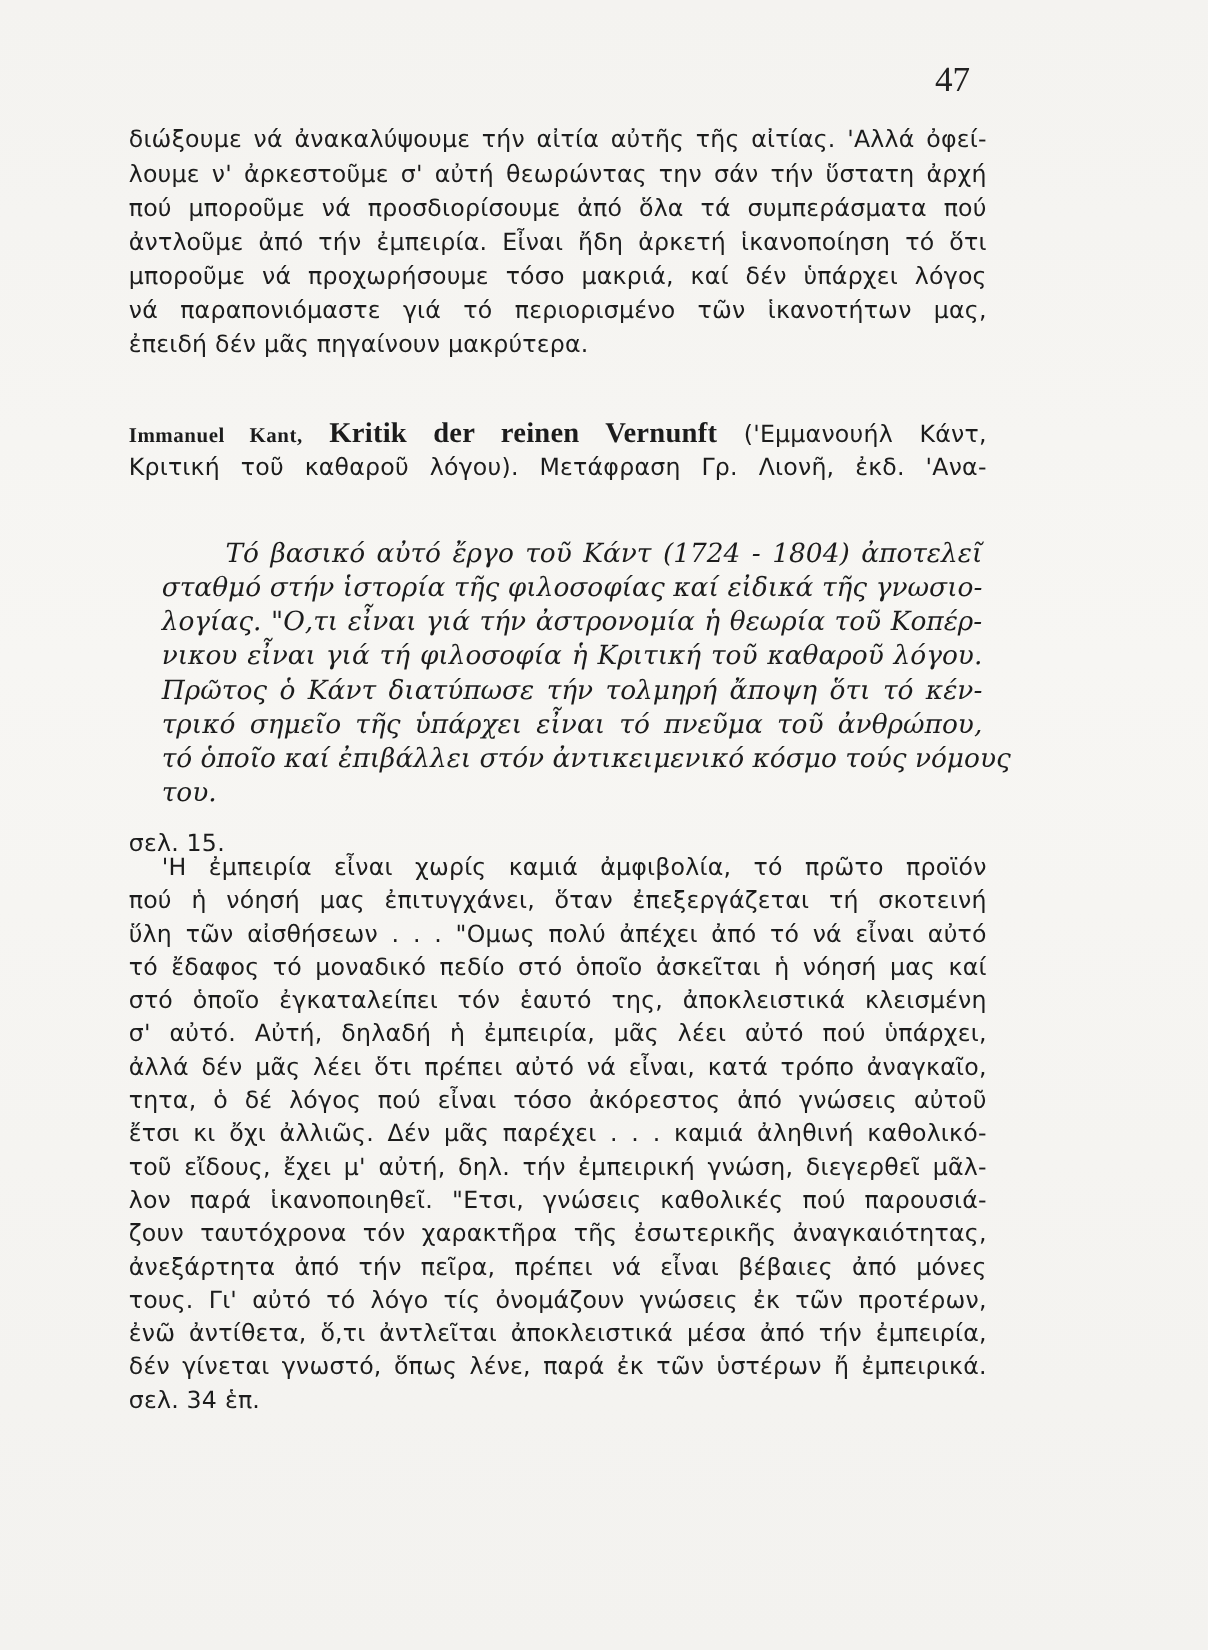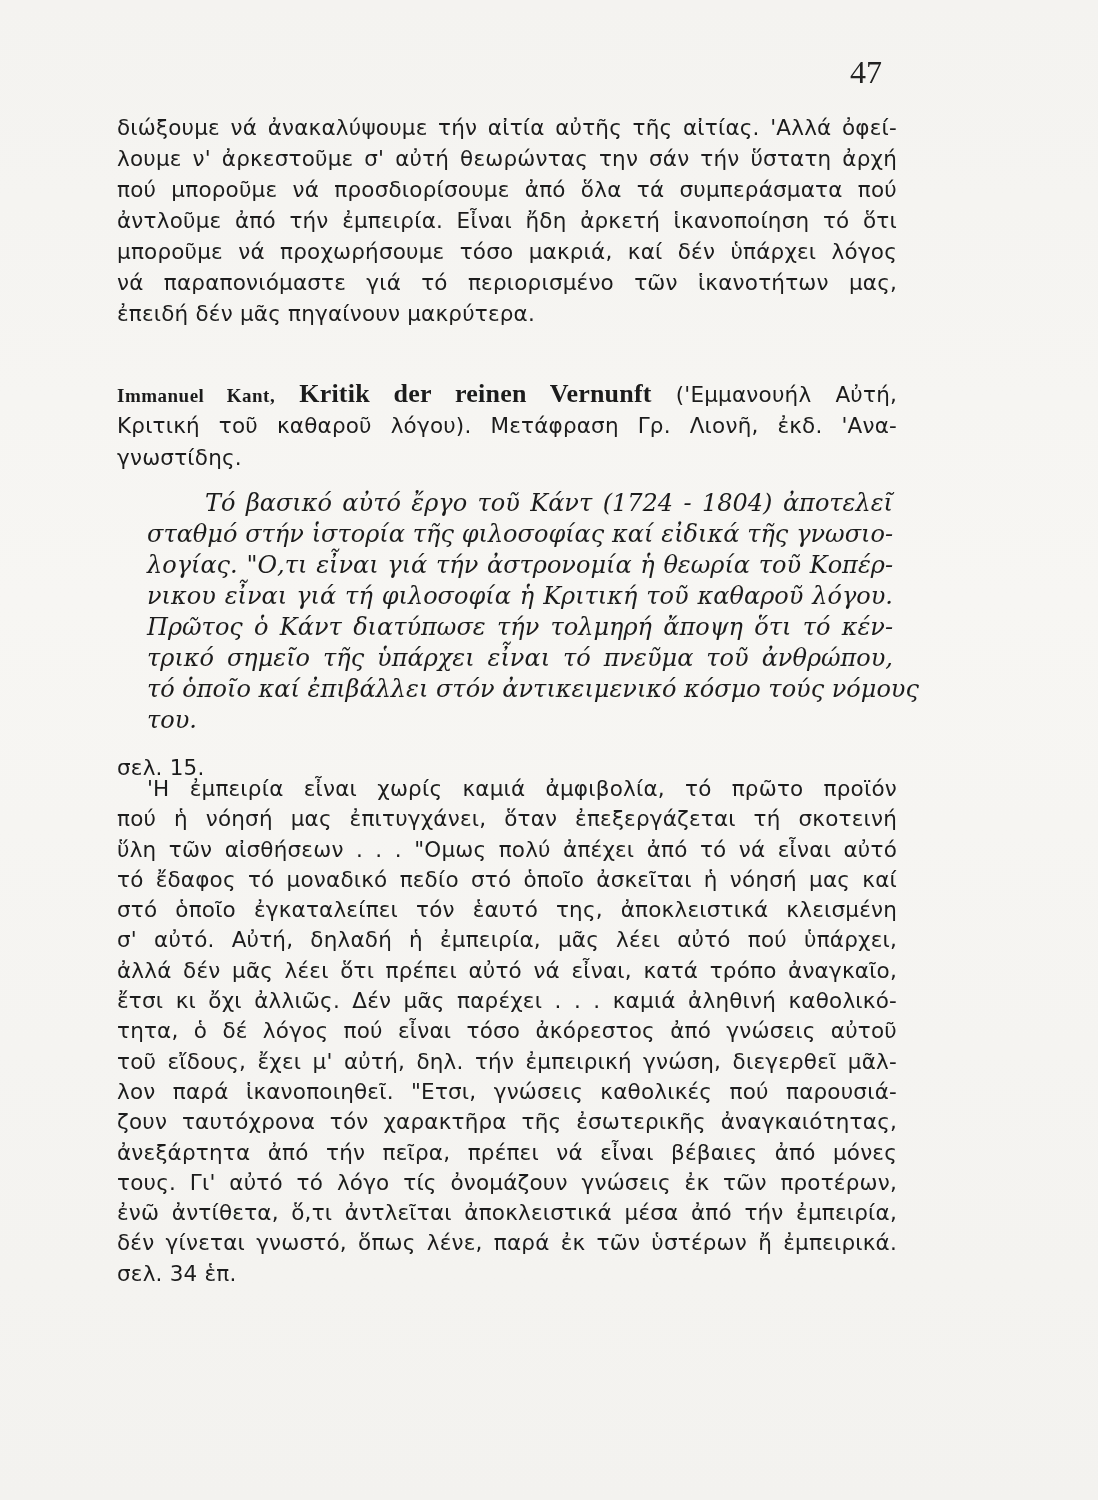--- a/index.html
+++ b/index.html
@@ -89,24 +89,23 @@
     <span class="line">ἀντλοῦμε ἀπό τήν ἐμπειρία. Εἶναι ἤδη ἀρκετή ἱκανοποίηση τό ὅτι</span>
     <span class="line">μποροῦμε νά προχωρήσουμε τόσο μακριά, καί δέν ὑπάρχει λόγος</span>
     <span class="line">νά παραπονιόμαστε γιά τό περιορισμένο τῶν ἱκανοτήτων μας,</span>
     <span class="line last">ἐπειδή δέν μᾶς πηγαίνουν μακρύτερα.</span>
   </div>
 
   <div class="block cite">
     <span class="line">
       <span class="cite-bold big">Immanuel Kant,</span>
       <span class="cite-bold">Kritik der reinen Vernunft</span>
-      <span>('Εμμανουήλ Αὐτή,</span>
+      <span>('Εμμανουήλ Κάντ,</span>
     </span>
     <span class="line">Κριτική τοῦ καθαροῦ λόγου). Μετάφραση Γρ. Λιονῆ, ἐκδ. 'Ανα-</span>
-    <span class="line last">γνωστίδης.</span>
   </div>
 
   <div class="note">
     <span class="line indent">Τό βασικό αὐτό ἔργο τοῦ Κάντ (1724 - 1804) ἀποτελεῖ</span>
     <span class="line">σταθμό στήν ἱστορία τῆς φιλοσοφίας καί εἰδικά τῆς γνωσιο-</span>
     <span class="line">λογίας. "Ο,τι εἶναι γιά τήν ἀστρονομία ἡ θεωρία τοῦ Κοπέρ-</span>
     <span class="line">νικου εἶναι γιά τή φιλοσοφία ἡ Κριτική τοῦ καθαροῦ λόγου.</span>
     <span class="line">Πρῶτος ὁ Κάντ διατύπωσε τήν τολμηρή ἄποψη ὅτι τό κέν-</span>
     <span class="line">τρικό σημεῖο τῆς ὑπάρχει εἶναι τό πνεῦμα τοῦ ἀνθρώπου,</span>
     <span class="line">τό ὁποῖο καί ἐπιβάλλει στόν ἀντικειμενικό κόσμο τούς νόμους</span>
@@ -118,22 +117,22 @@
   </div>
 
   <div class="block p2">
     <span class="line indent">'Η ἐμπειρία εἶναι χωρίς καμιά ἀμφιβολία, τό πρῶτο προϊόν</span>
     <span class="line">πού ἡ νόησή μας ἐπιτυγχάνει, ὅταν ἐπεξεργάζεται τή σκοτεινή</span>
     <span class="line">ὕλη τῶν αἰσθήσεων . . . "Ομως πολύ ἀπέχει ἀπό τό νά εἶναι αὐτό</span>
     <span class="line">τό ἔδαφος τό μοναδικό πεδίο στό ὁποῖο ἀσκεῖται ἡ νόησή μας καί</span>
     <span class="line">στό ὁποῖο ἐγκαταλείπει τόν ἑαυτό της, ἀποκλειστικά κλεισμένη</span>
     <span class="line">σ' αὐτό. Αὐτή, δηλαδή ἡ ἐμπειρία, μᾶς λέει αὐτό πού ὑπάρχει,</span>
     <span class="line">ἀλλά δέν μᾶς λέει ὅτι πρέπει αὐτό νά εἶναι, κατά τρόπο ἀναγκαῖο,</span>
+    <span class="line">τητα, ὁ δέ λόγος πού εἶναι τόσο ἀκόρεστος ἀπό γνώσεις αὐτοῦ</span>
     <span class="line">ἔτσι κι ὄχι ἀλλιῶς. Δέν μᾶς παρέχει . . . καμιά ἀληθινή καθολικό-</span>
-    <span class="line">τητα, ὁ δέ λόγος πού εἶναι τόσο ἀκόρεστος ἀπό γνώσεις αὐτοῦ</span>
     <span class="line">τοῦ εἴδους, ἔχει μ' αὐτή, δηλ. τήν ἐμπειρική γνώση, διεγερθεῖ μᾶλ-</span>
     <span class="line">λον παρά ἱκανοποιηθεῖ. "Ετσι, γνώσεις καθολικές πού παρουσιά-</span>
     <span class="line">ζουν ταυτόχρονα τόν χαρακτῆρα τῆς ἐσωτερικῆς ἀναγκαιότητας,</span>
     <span class="line">ἀνεξάρτητα ἀπό τήν πεῖρα, πρέπει νά εἶναι βέβαιες ἀπό μόνες</span>
     <span class="line">τους. Γι' αὐτό τό λόγο τίς ὀνομάζουν γνώσεις ἐκ τῶν προτέρων,</span>
     <span class="line">ἐνῶ ἀντίθετα, ὅ,τι ἀντλεῖται ἀποκλειστικά μέσα ἀπό τήν ἐμπειρία,</span>
     <span class="line">δέν γίνεται γνωστό, ὅπως λένε, παρά ἐκ τῶν ὑστέρων ἤ ἐμπειρικά.</span>
     <span class="line last">σελ. 34 ἑπ.</span>
   </div>
 

